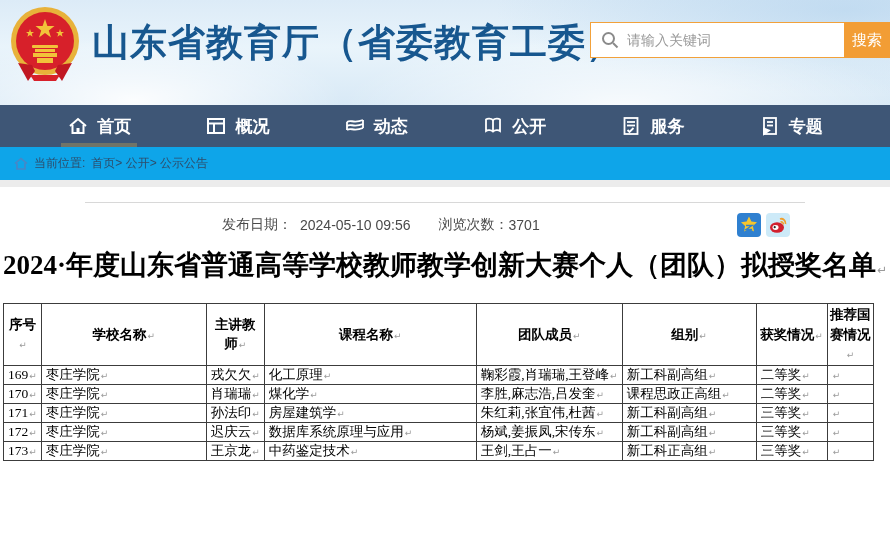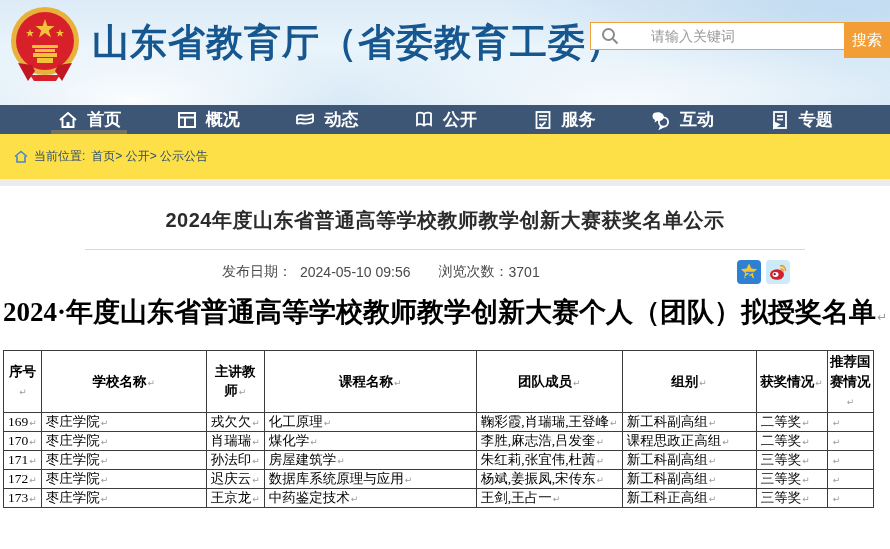--- a/index.html
+++ b/index.html
@@ -17,43 +17,43 @@
       linear-gradient(180deg,#dcebf7 0%, #e9f4fb 45%, #d8e9f6 100%);
   }
   .emblem{ position:absolute; left:8px; top:5px; width:74px; height:76px; }
   .site-title{
     position:absolute; left:92px; top:18px;
     font-size:37px; font-weight:bold; color:#17578f; letter-spacing:1px;
     font-family:"Liberation Sans", sans-serif;
   }
   .search{ position:absolute; left:590px; top:22px; width:300px; height:36px; display:flex; }
   .search-box{
-    flex:1; height:28px; background:#fff; border:1px solid #f2a13a; border-right:none;
-    display:flex; align-items:center; padding-left:10px;gap:24px;
+    flex:1; height:36px; background:#fff; border:1px solid #f2a13a; border-right:none;
+    display:flex; align-items:center; padding-left:10px;
   }
   .search-box input{
     border:none; outline:none; flex:1; font-size:14px; color:#333; background:transparent;
     font-family:"Liberation Sans", sans-serif;
   }
   .search-box input::placeholder{ color:#999; }
   .search-ico{ width:18px; height:18px; margin-right:8px; flex:0 0 auto; }
   .search-btn{
     width:46px; height:36px; border:none; background:#f29d35; color:#fff;
     font-size:15px; cursor:pointer; font-family:"Liberation Sans", sans-serif;
   }
 
   
-  .navbar{ height:29px; background:#3e5676; display:flex; justify-content:space-around; padding:0 30px; }
+  .navbar{ height:42px; background:#3e5676; display:flex; justify-content:space-around; padding:0 30px; }
   .nav-item{ position:relative; display:flex; align-items:center; gap:8px; color:#fff;
     font-size:17px; font-weight:bold; cursor:pointer; padding:0 6px; text-decoration:none; }
   .nav-item .nico{ width:22px; height:22px; display:block; }
   .nav-item.active::after{ content:""; position:absolute; left:0; right:0; bottom:0; height:4px; background:#707468; }
 
   
-  .breadcrumb{ height:45px; background:#fde047; display:flex; align-items:center; padding-left:14px;
+  .breadcrumb{ height:33px; background:#0ea5e9; display:flex; align-items:center; padding-left:14px;
     font-size:12px; color:#2e4d6b; gap:6px; }
   .breadcrumb .bico{ width:14px; height:13px; }
   .crumb-path{ cursor:pointer; }
   .divider-strip{ height:7px; background:#ececec; }
 
   
   main{ background:#fff; }
   .article-title{ text-align:center; padding-top:21px; font-size:20px; font-weight:bold; color:#2b2b2b;
     letter-spacing:.5px;}
   .title-hr{ border:none; border-top:1px solid #d8d8d8; margin:15px 85px 8px 85px; }
@@ -174,30 +174,20 @@
             <rect x="4.5" y="3" width="13" height="16"></rect>
             <line x1="7" y1="7" x2="15" y2="7"></line>
             <line x1="7" y1="10.5" x2="15" y2="10.5"></line>
             <path d="M7.5 15 l2 2 l4 -4"></path>
           </svg>
       </span>
       <span>服务</span>
     </a>
     <a class="nav-item">
       <span class="nico">
-        <svg viewBox="0 0 22 22">
-            <path d="M4 4 C1.8 6 2.2 9.5 5 11 L4.5 13.5 L7.5 11.8 C11 12.6 14 10.4 13.8 7.4 C13.6 4.2 8.6 2 4 4 Z" fill="#fff"></path>
-            <circle cx="13.5" cy="13" r="4.6" fill="none" stroke="#fff" stroke-width="1.8"></circle>
-            <path d="M11 17 L10 19.5 L13.5 17.8" fill="none" stroke="#fff" stroke-width="1.8"></path>
-          </svg>
-      </span>
-      <span>互动</span>
-    </a>
-    <a class="nav-item">
-      <span class="nico">
         <svg viewBox="0 0 22 22" fill="none" stroke="#fff" stroke-width="1.8">
             <rect x="5" y="3" width="12" height="16"></rect>
             <line x1="8" y1="7" x2="14" y2="7"></line>
             <line x1="8" y1="10.5" x2="14" y2="10.5"></line>
             <path d="M5 19 L10 15.5 L5 13.5 Z" fill="#fff"></path>
           </svg>
       </span>
       <span>专题</span>
     </a>
   </nav>
@@ -208,21 +198,20 @@
           <path d="M1 6.5 L7 1.5 L13 6.5" fill="none" stroke="#4a86c5" stroke-width="1.6"></path>
           <path d="M3 6 V12 H11 V6" fill="none" stroke="#4a86c5" stroke-width="1.6"></path>
         </svg>
     </span>
     <span>当前位置:</span>
     <span class="crumb-path">首页&gt; 公开&gt; 公示公告</span>
   </div>
   <div class="divider-strip"></div>
 
   <main>
-    <h2 class="article-title">2024年度山东省普通高等学校教师教学创新大赛获奖名单公示</h2>
     <hr class="title-hr">
 
     <div class="meta">
       <span>发布日期：</span>
       <span class="mval">2024-05-10 09:56</span>
       <span class="views-label">浏览次数：</span>
       <span class="views-val">3701</span>
       <span class="share">
         <span>
           <svg viewBox="0 0 24 24" width="24" height="24">

